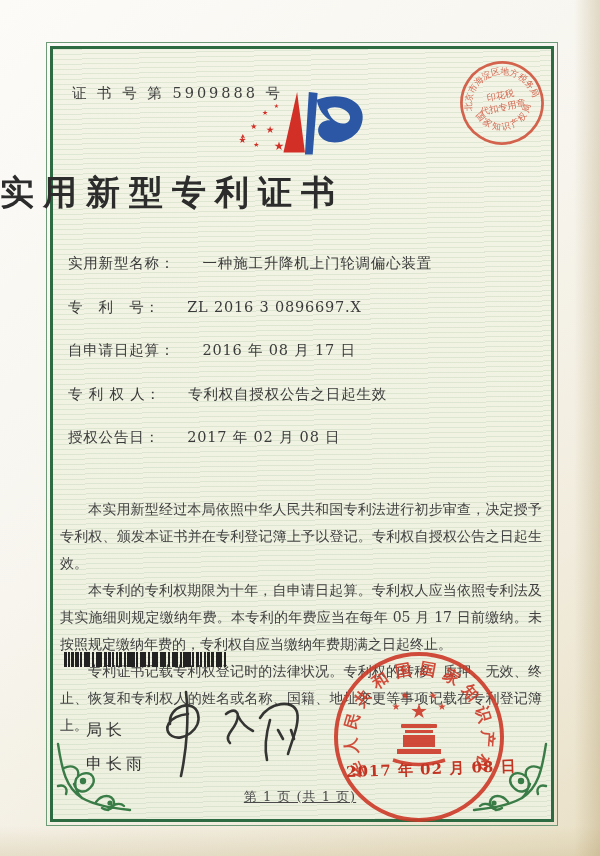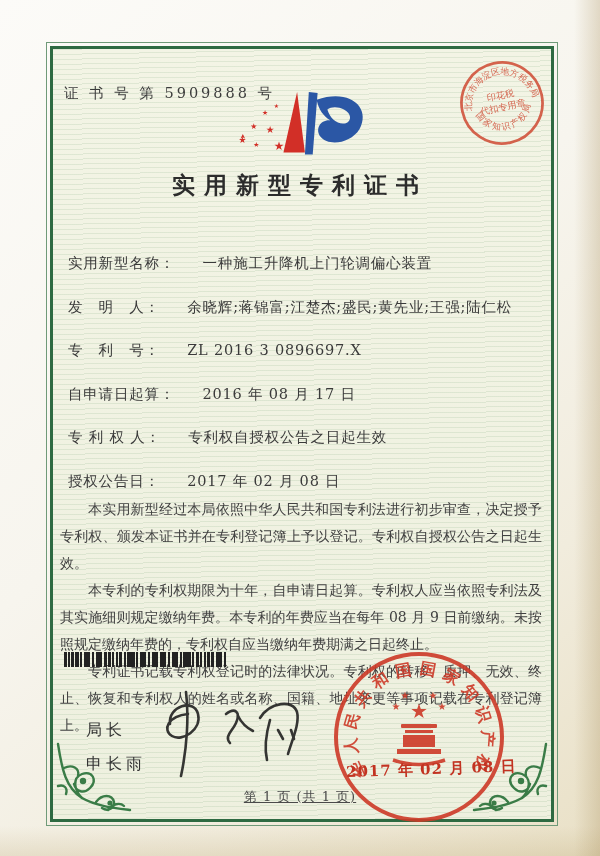--- a/index.html
+++ b/index.html
@@ -17,23 +17,23 @@
         background:linear-gradient(0deg,rgba(190,170,120,.25),rgba(0,0,0,0));pointer-events:none;}
 
   .frame{position:absolute;left:46px;top:42px;width:512px;height:784px;
          border:1px solid #6f9a78;padding:3px;box-sizing:border-box;}
   .frame-inner{width:100%;height:100%;border:3px solid var(--frame-green);box-sizing:border-box;
          background:
            repeating-linear-gradient(179deg,rgba(122,168,122,.17) 0 1px,rgba(0,0,0,0) 1px 5px),
            linear-gradient(#f3f4e5,#eef0df);}
 
   .abs{position:absolute;}
-  .cert-no{left:64px;top:84px;font-size:14.5px;letter-spacing:3px;color:#3c3c3c;}
+  .cert-no{left:72px;top:84px;font-size:14.5px;letter-spacing:3px;color:#3c3c3c;}
   .logo{left:222px;top:88px;width:158px;height:82px;}
-  .title{left:0;top:170px;width:600px;text-align:center;font-size:23px;font-weight:bold;
+  .title{left:0;top:170px;width:600px;text-align:left;font-size:34px;font-weight:bold;
          letter-spacing:9px;color:#2c2c2c;}
 
   .fields{left:68px;top:254px;width:470px;}
   .field{height:43.5px;font-size:14.5px;color:#3a3a3a;letter-spacing:.8px;white-space:nowrap;}
   .flabel{margin-right:22px;}
 
   .body-text{left:60px;top:496px;width:482px;font-size:14px;line-height:27px;color:#414141;
              text-align:justify;}
   .body-text p{margin:0;text-indent:2em;}
 
@@ -114,44 +114,40 @@
   </svg>
 
   <div class="abs title">实用新型专利证书</div>
 
   <div class="abs fields">
     <div class="field">
       <span class="flabel">实用新型名称：</span>
       <span class="fvalue">一种施工升降机上门轮调偏心装置</span>
     </div>
     <div class="field">
-      <span class="flabel">发　明　人：</span>
-      <span class="fvalue">余晓辉;蒋锦富;江楚杰;盛民;黄先业;王强;陆仁松</span>
-    </div>
-    <div class="field">
       <span class="flabel">专　利　号：</span>
       <span class="fvalue">ZL 2016 3 0896697.X</span>
     </div>
     <div class="field">
       <span class="flabel">自申请日起算：</span>
       <span class="fvalue">2016 年 08 月 17 日</span>
     </div>
     <div class="field">
       <span class="flabel">专 利 权 人：</span>
       <span class="fvalue">专利权自授权公告之日起生效</span>
     </div>
     <div class="field">
       <span class="flabel">授权公告日：</span>
       <span class="fvalue">2017 年 02 月 08 日</span>
     </div>
   </div>
 
   <div class="abs body-text">
     <p>本实用新型经过本局依照中华人民共和国专利法进行初步审查，决定授予专利权、颁发本证书并在专利登记簿上予以登记。专利权自授权公告之日起生效。</p>
-    <p>本专利的专利权期限为十年，自申请日起算。专利权人应当依照专利法及其实施细则规定缴纳年费。本专利的年费应当在每年 08 月 9 日前缴纳。未按照规定缴纳年费的，专利权自应当缴纳年费期满之日起终止。</p>
+    <p>本专利的专利权期限为十年，自申请日起算。专利权人应当依照专利法及其实施细则规定缴纳年费。本专利的年费应当在每年 05 月 17 日前缴纳。未按照规定缴纳年费的，专利权自应当缴纳年费期满之日起终止。</p>
     <p>专利证书记载专利权登记时的法律状况。专利权的转移、质押、无效、终止、恢复和专利权人的姓名或名称、国籍、地址变更等事项记载在专利登记簿上。</p>
   </div>
 
   <div class="abs barcode"></div>
 
   <div class="abs director-label">局长</div>
   <div class="abs director-name">申长雨</div>
   <svg class="abs signature" viewBox="0 0 178 98">
     <g stroke="var(--ink)" fill="none" stroke-width="2.6" stroke-linecap="round" opacity=".88">
       <path d="M28,38 C26,20 52,12 56,28 C60,44 40,56 30,50 C20,44 26,30 46,28"></path>

